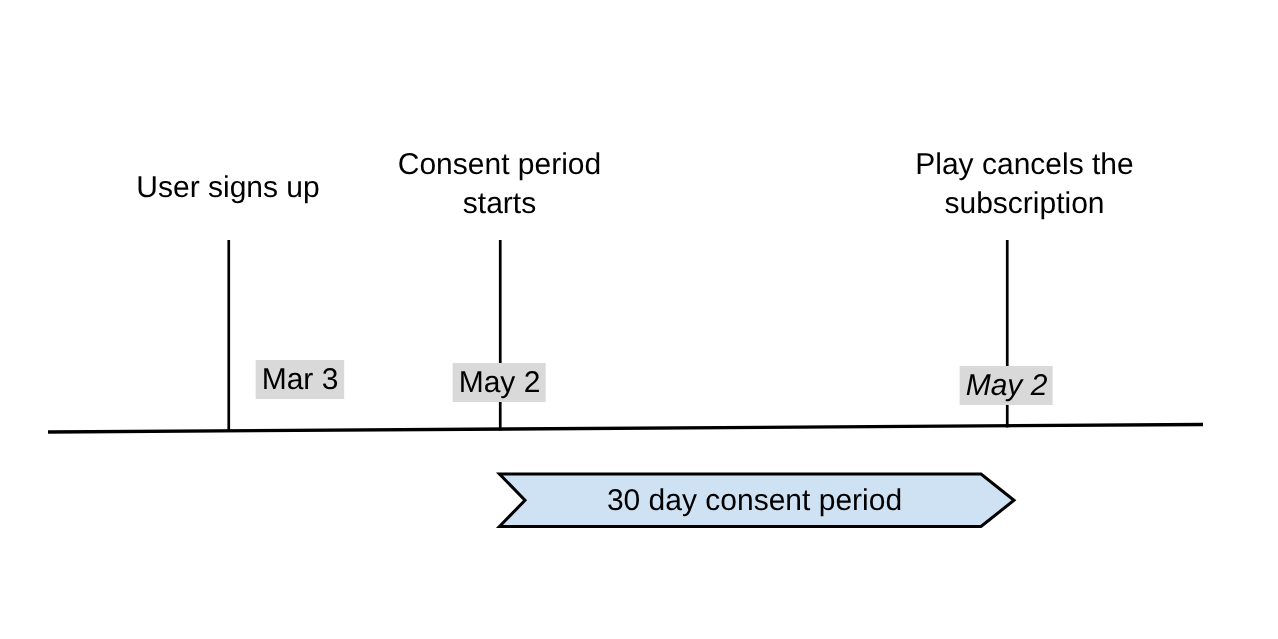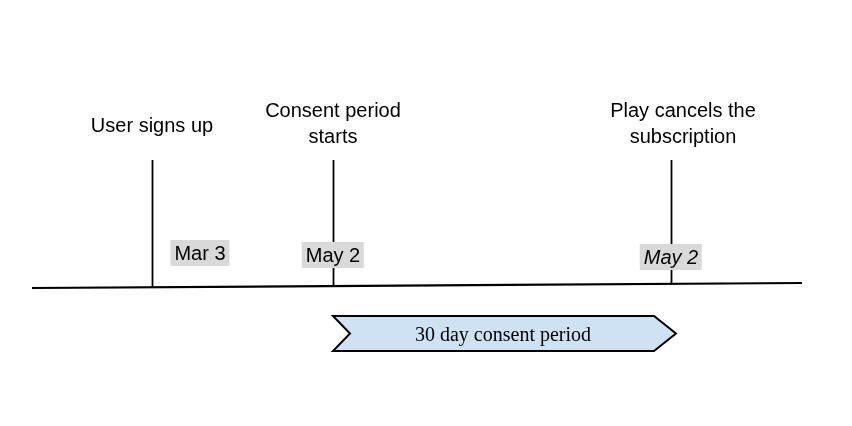--- a/index.html
+++ b/index.html
@@ -43,21 +43,20 @@
     white-space: nowrap;
     text-align: center;
   }
   .ribbon-label {
     position: absolute;
     transform: translateX(-50%);
     font-size: 20px;
     line-height: 26px;
     white-space: nowrap;
     text-align: left;
-    font-family: Liberation Serif, serif;
   }
 </style>
 </head>
 <body>
 
 <div class="canvas">
 
   <svg class="shapes" width="852" height="426" viewBox="0 0 852 426">
 
     <line x1="32" y1="288" x2="802" y2="283" stroke="#000000" stroke-width="2.2"></line>

